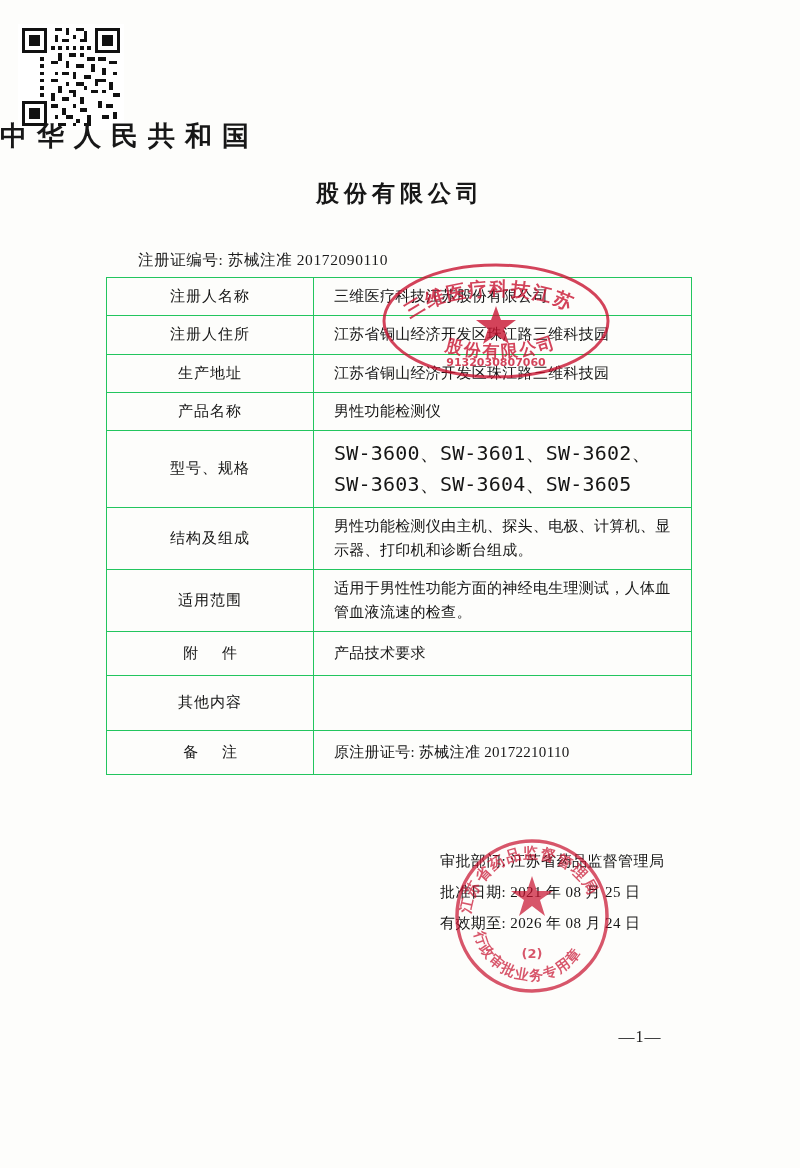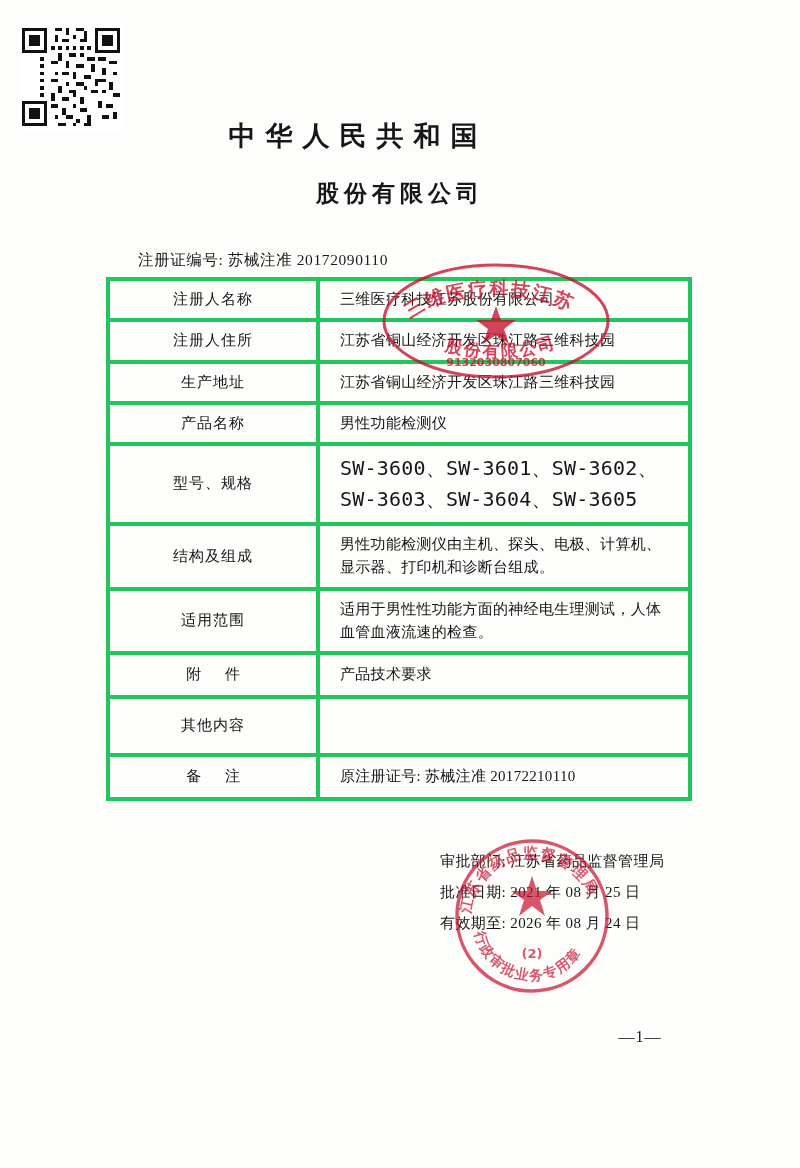--- a/index.html
+++ b/index.html
@@ -32,21 +32,20 @@
     background: #ffffff;
   }
   .qr svg { display: block; }
 
   
   .title-main {
     position: absolute;
     left: 0;
     top: 118px;
     width: 716px;
-    text-align: center;
     font-family: "DejaVu Sans", sans-serif;
     font-size: 27px;
     letter-spacing: 10px;
     font-weight: 600;
     color: #171717;
   }
   .title-sub {
     position: absolute;
     left: 0;
     top: 178px;
@@ -73,21 +72,21 @@
   
   table.cert {
     position: absolute;
     left: 106px;
     top: 277px;
     width: 586px;
     border-collapse: collapse;
     background: transparent;
   }
   table.cert td {
-    border: 4px solid #22c55e;
+    border: 1px solid #22c55e;
     font-size: 15px;
     line-height: 1.55;
     vertical-align: middle;
     padding: 7px 20px;
   }
   td.label {
     width: 166px;
     text-align: center;
     letter-spacing: 1px;
     color: #151515;

